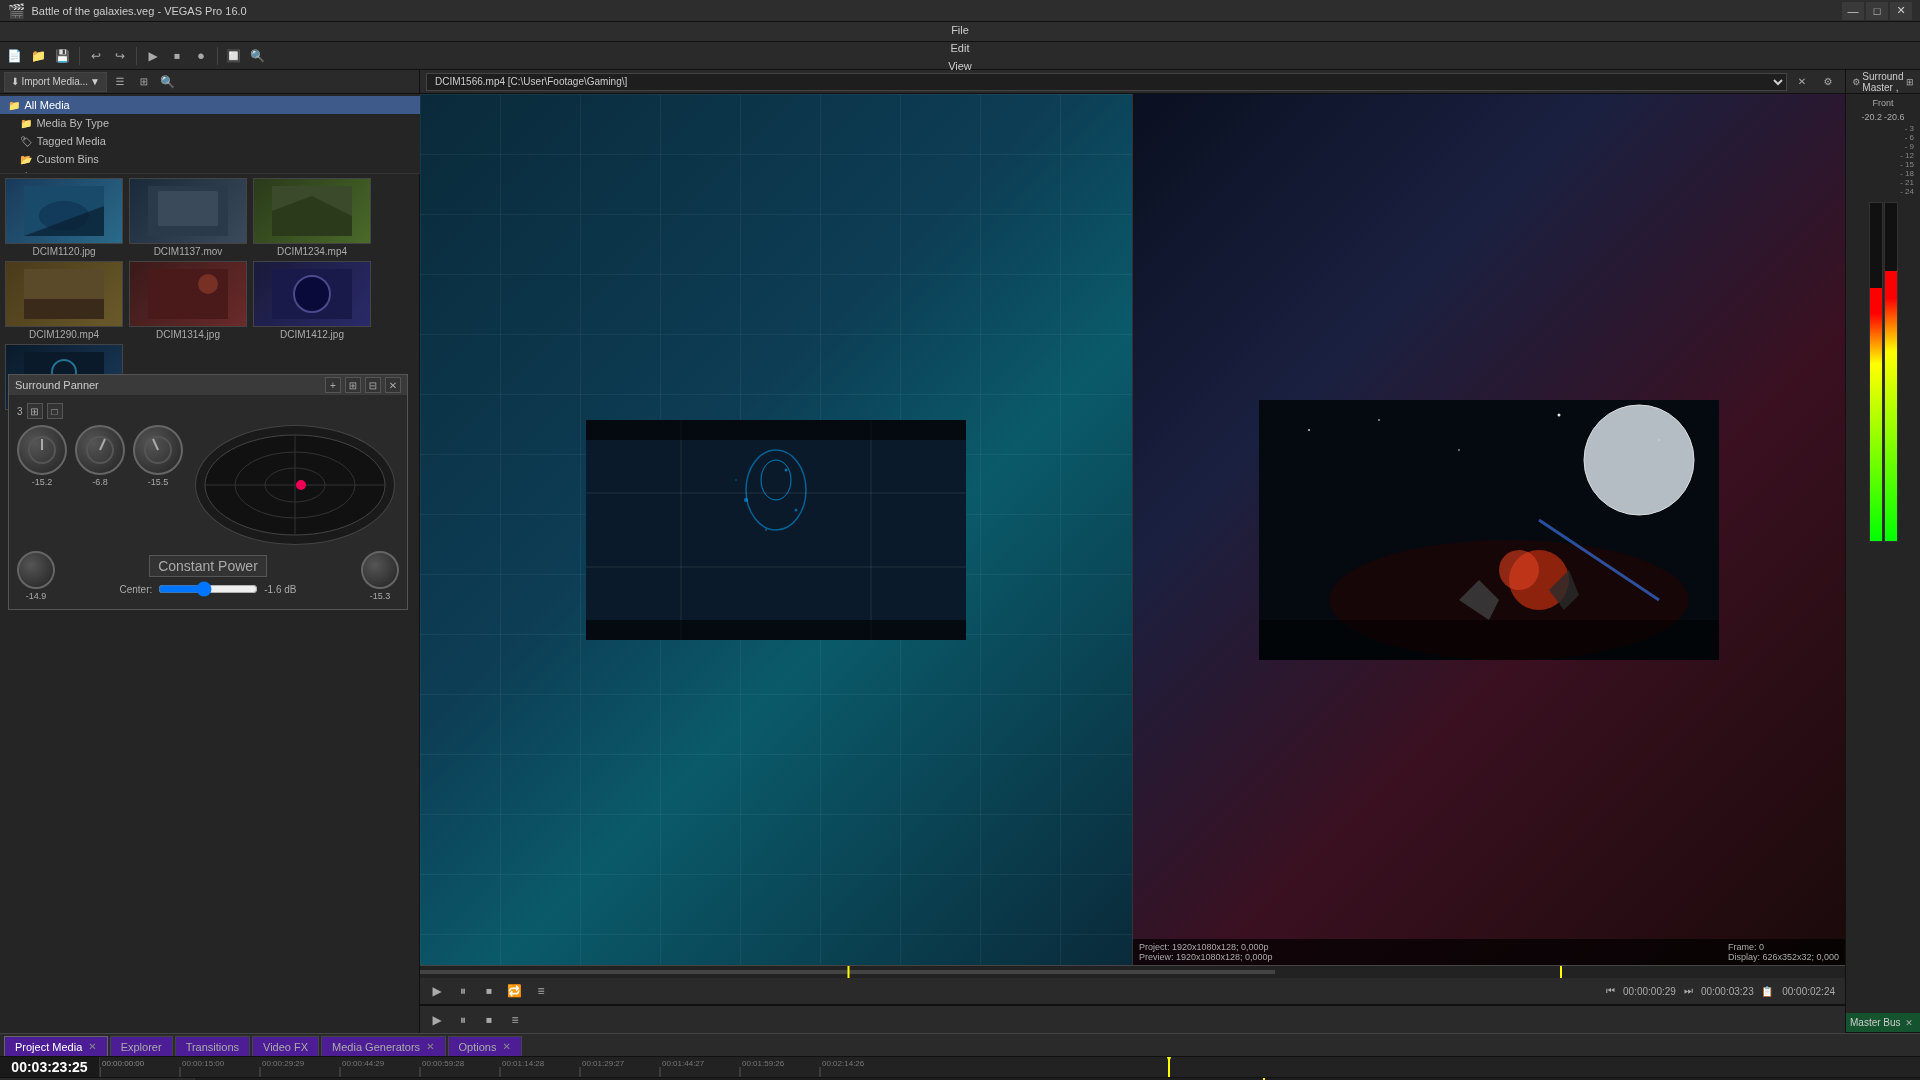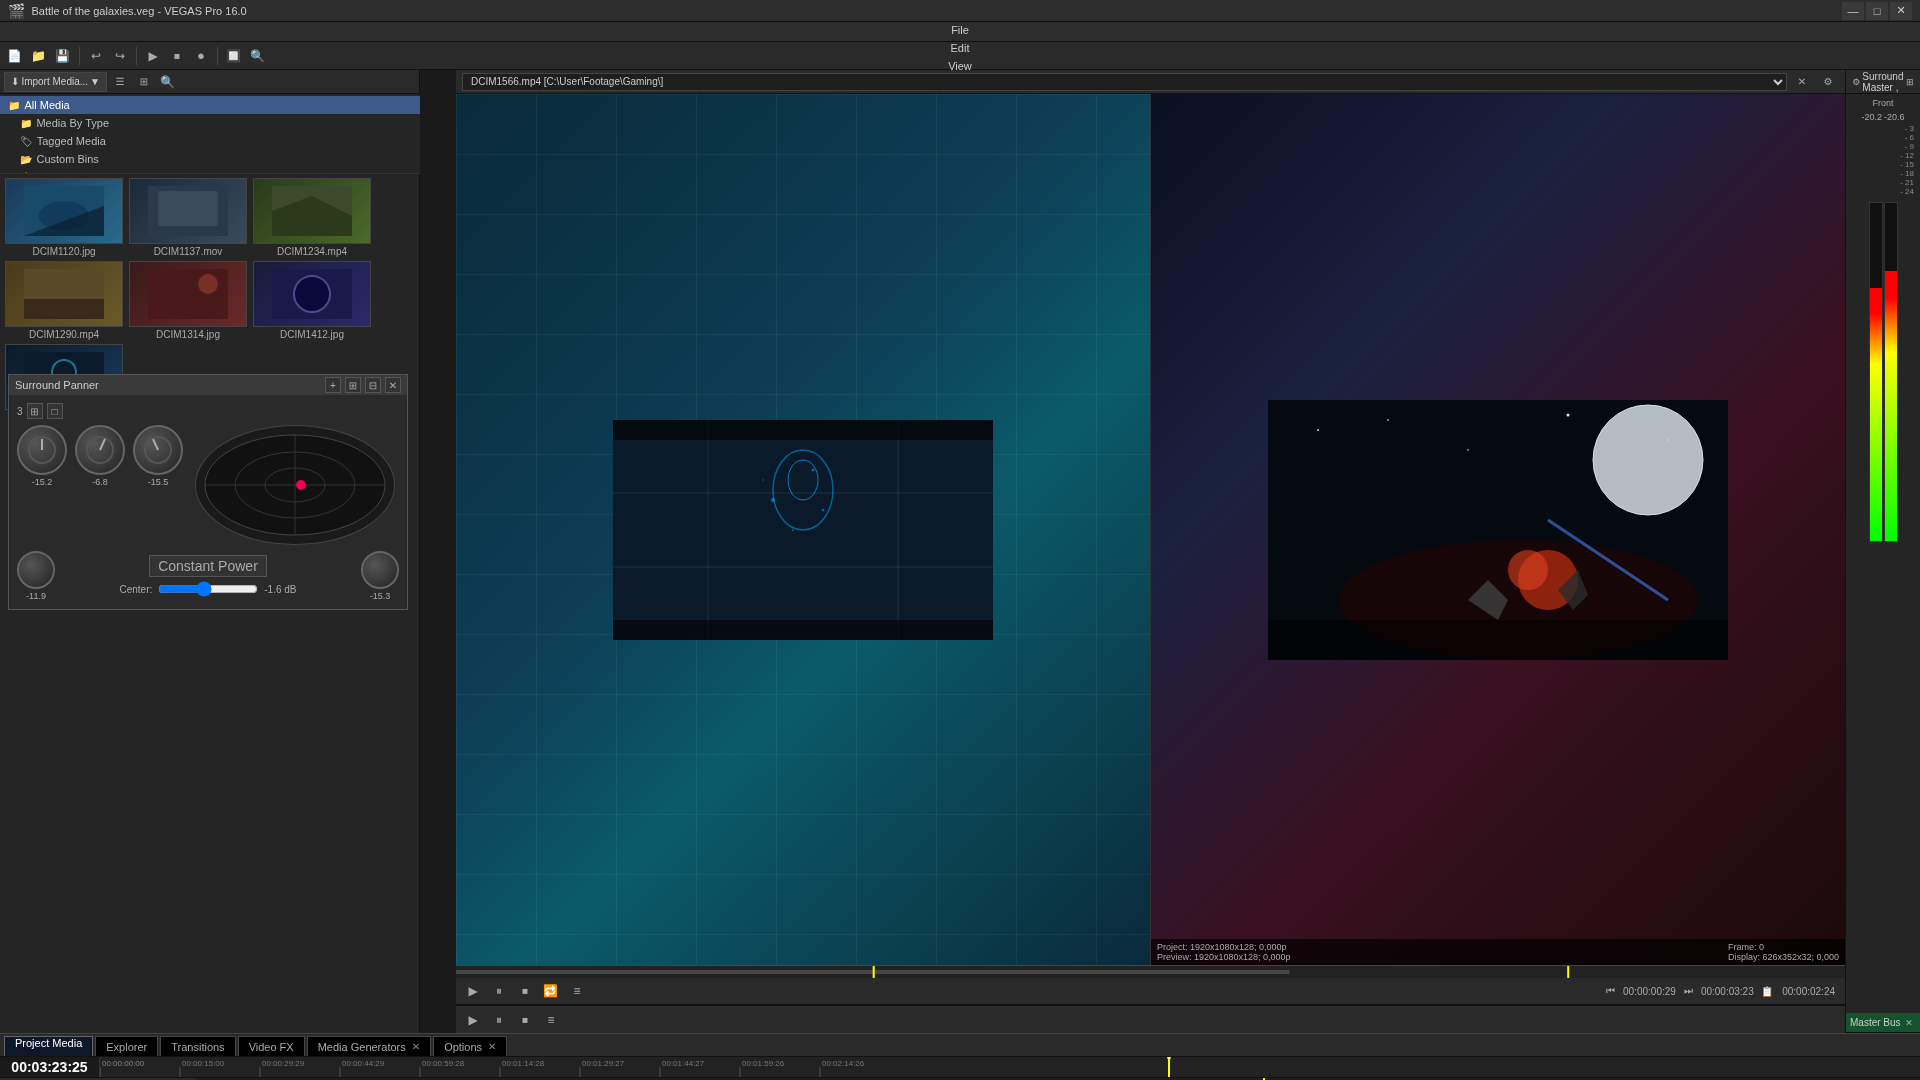--- a/index.html
+++ b/index.html
@@ -248,21 +248,20 @@
     }
     .panner-slider {
       width: 120px;
     }
 
     
     #center-area {
       flex: 1;
       display: flex;
       flex-direction: column;
-      margin-left: 36px;
     }
 
     
     #trimmer-header {
       height: 24px;
       background: #2a2a2a;
       display: flex;
       align-items: center;
       padding: 0 6px;
       border-bottom: 1px solid #111;
@@ -369,36 +368,35 @@
       background: #2a2a2a;
       display: flex;
       align-items: flex-end;
       padding: 0 4px;
       border-top: 1px solid #444;
       border-bottom: 1px solid #111;
     }
     .tab-item {
       height: 20px;
       padding: 0 10px;
-      background: #000000;
+      background: #4c1d95;
       border: 1px solid #444;
       border-bottom: none;
       color: #aaa;
       cursor: pointer;
       display: flex;
       align-items: center;
       font-size: 11px;
       margin-right: 2px;
       gap: 6px;
     }
     .tab-item.active {
-      background: #0f172a;
+      background: #4c1d95;
       color: #fff;
       border-color: #666;
-      flex-direction: column;
     }
     .tab-close { font-size: 10px; color: #888; cursor: pointer; }
 
     
     #timeline-area {
       height: 270px;
       background: #1e1e1e;
       border-top: 1px solid #333;
       display: flex;
       flex-direction: column;
@@ -743,21 +741,21 @@
                   <line x1="5" y1="55" x2="185" y2="55" stroke="#333" stroke-width="1"></line>
                 </svg>
                 <div class="panner-dot"></div>
               </div>
             </div>
           </div>
 
           <div class="panner-bottom">
             <div class="knob-group">
               <div class="knob" style="width:38px;height:38px"></div>
-              <span class="knob-val">-11.9</span>
+              <span class="knob-val">-14.9</span>
             </div>
 
             <div style="display:flex;flex-direction:column;align-items:center;gap:4px">
               <button class="panner-mode-btn">Constant Power</button>
               <div class="panner-slider-row">
                 <span style="font-size:10px;color:#aaa">Center:</span>
                 <input type="range" class="panner-slider" min="-100" max="100" value="-10" style="width: 100px;">
                 <span style="font-size:10px;color:#aaa">-1.6 dB</span>
               </div>
             </div>

